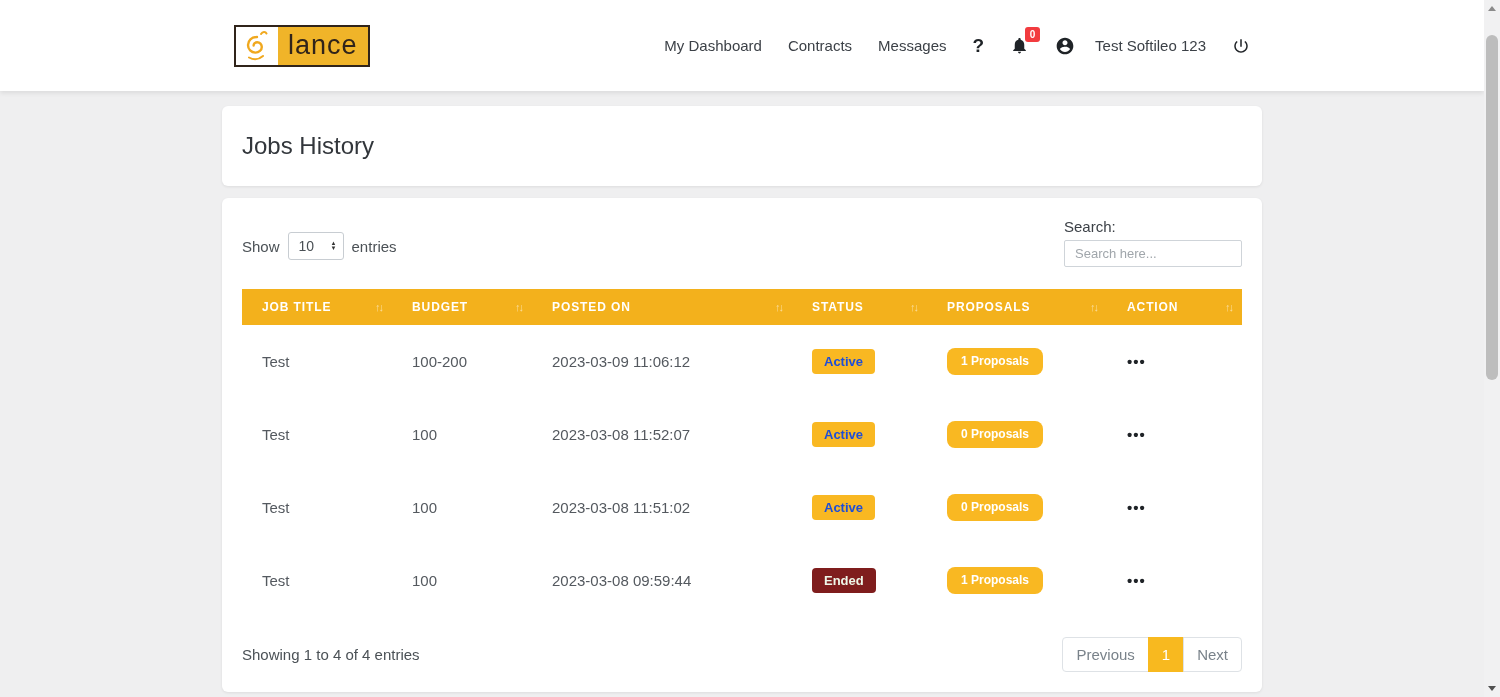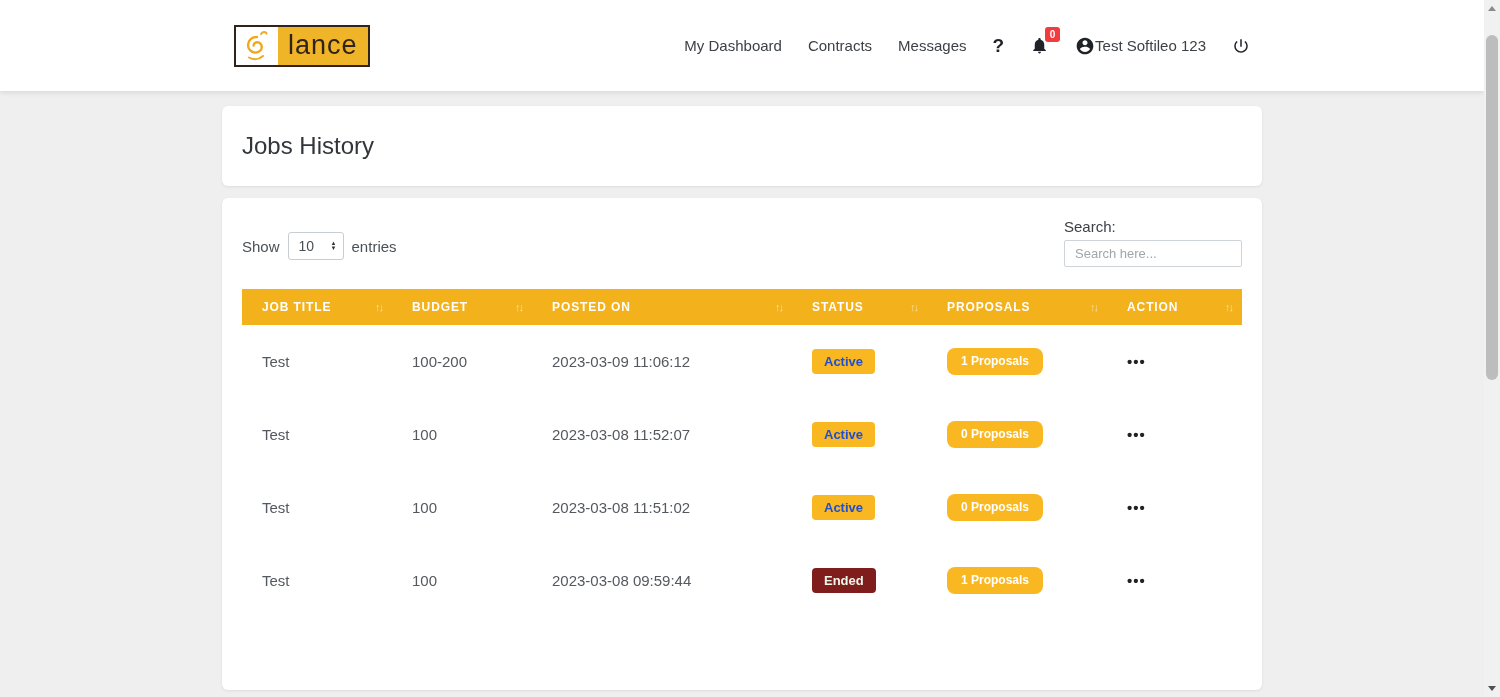--- a/index.html
+++ b/index.html
@@ -29,21 +29,21 @@
   .nav-right { display:flex; align-items:center; gap:26px; }
   .nav-link { font-size:15px; color:#3c4147; cursor:pointer; white-space:nowrap; }
   .help-q { font-size:19px; font-weight:800; color:#1f2327; cursor:pointer; }
   .bell-wrap { position:relative; cursor:pointer; display:flex; }
   .notif-badge {
     position:absolute; top:-8px; right:-11px;
     background:#f23b3f; color:#fff; font-size:10px; font-weight:700;
     min-width:15px; height:15px; line-height:15px; text-align:center;
     border-radius:3px; padding:0 3px;
   }
-  .user-wrap { display:flex; align-items:center; gap:0; cursor:pointer; }
+  .user-wrap { display:flex; align-items:center; gap:20px; cursor:pointer; }
   .user-name { font-size:15px; color:#3c4147; white-space:nowrap; }
   .icon-dark { fill:#1f2327; }
 
   
   .main { width:1040px; margin:0 auto; padding-top:15px; }
   .card {
     background:#fff; border-radius:6px;
     box-shadow:0 1px 3px rgba(0,0,0,.08);
   }
   .title-card { padding:26px 20px; margin-bottom:12px; }
@@ -279,20 +279,28 @@
           <td>Test</td>
           <td>100</td>
           <td>2023-03-08 09:59:44</td>
           <td><span class="badge ended">Ended</span></td>
           <td><span class="prop-badge">1 Proposals</span></td>
           <td><span class="dots">•••</span></td>
         </tr>
       </tbody>
       </table>
 
+      <div class="footer-row">
+        <span class="summary">Showing 1 to 4 of 4 entries</span>
+        <div class="pagination">
+          <button class="page-btn prev">Previous</button>
+          <button class="page-btn current">1</button>
+          <button class="page-btn next">Next</button>
+        </div>
+      </div>
 
     </div>
   </div>
 </div>
 
 <div class="scrollbar">
   <div class="sb-arrow up">
       <div class="tri-up"></div>
     </div>
   <div class="sb-thumb"></div>

